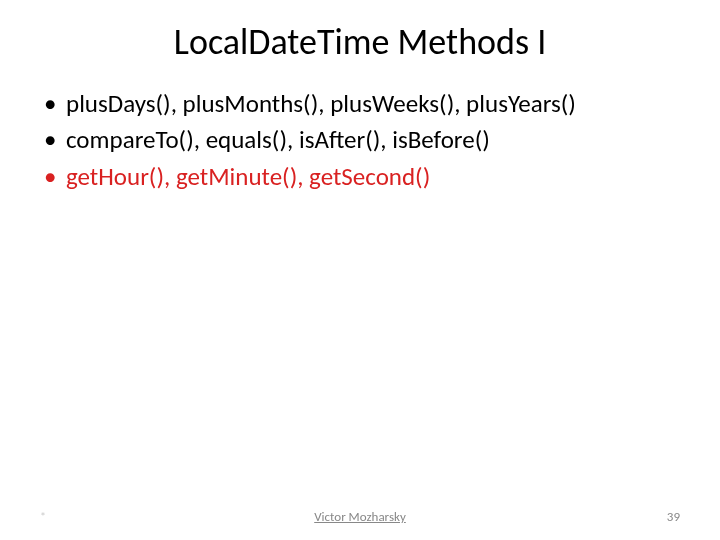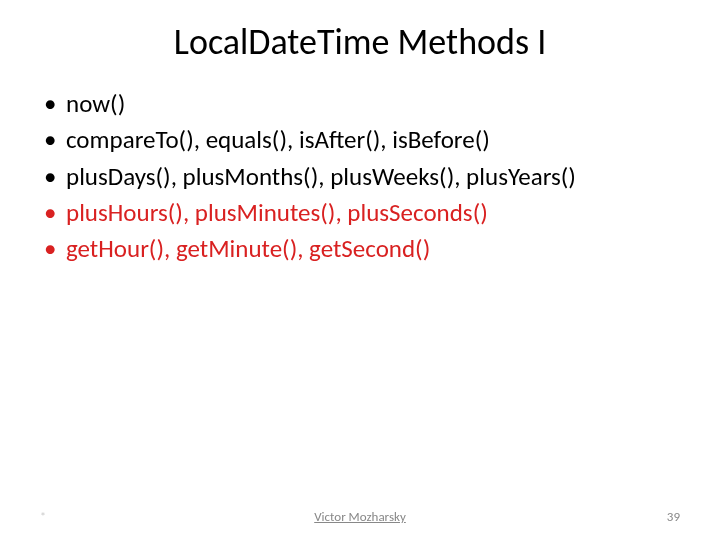--- a/index.html
+++ b/index.html
@@ -14,24 +14,22 @@
   .footer .left-mark { color: #ccc; font-size: 12px; }
   .footer .author { position: absolute; left: 50%; transform: translateX(-50%); text-decoration: underline; }
   .footer .pagenum { }
 </style>
 </head>
 <body>
 
 <div class="slide">
   <h1 class="title">LocalDateTime Methods I</h1>
   <ul class="bullets">
-    <li>now()</li>
+    <li>plusDays(), plusMonths(), plusWeeks(), plusYears()</li>
     <li>compareTo(), equals(), isAfter(), isBefore()</li>
-    <li>plusDays(), plusMonths(), plusWeeks(), plusYears()</li>
-    <li class="red">plusHours(), plusMinutes(), plusSeconds()</li>
     <li class="red"> getHour(), getMinute(), getSecond()</li>
   </ul>
   <div class="footer">
     <span class="left-mark">*</span>
     <span class="author">Victor Mozharsky</span>
     <span class="pagenum">39</span>
   </div>
 </div>
 
 </body></html>

